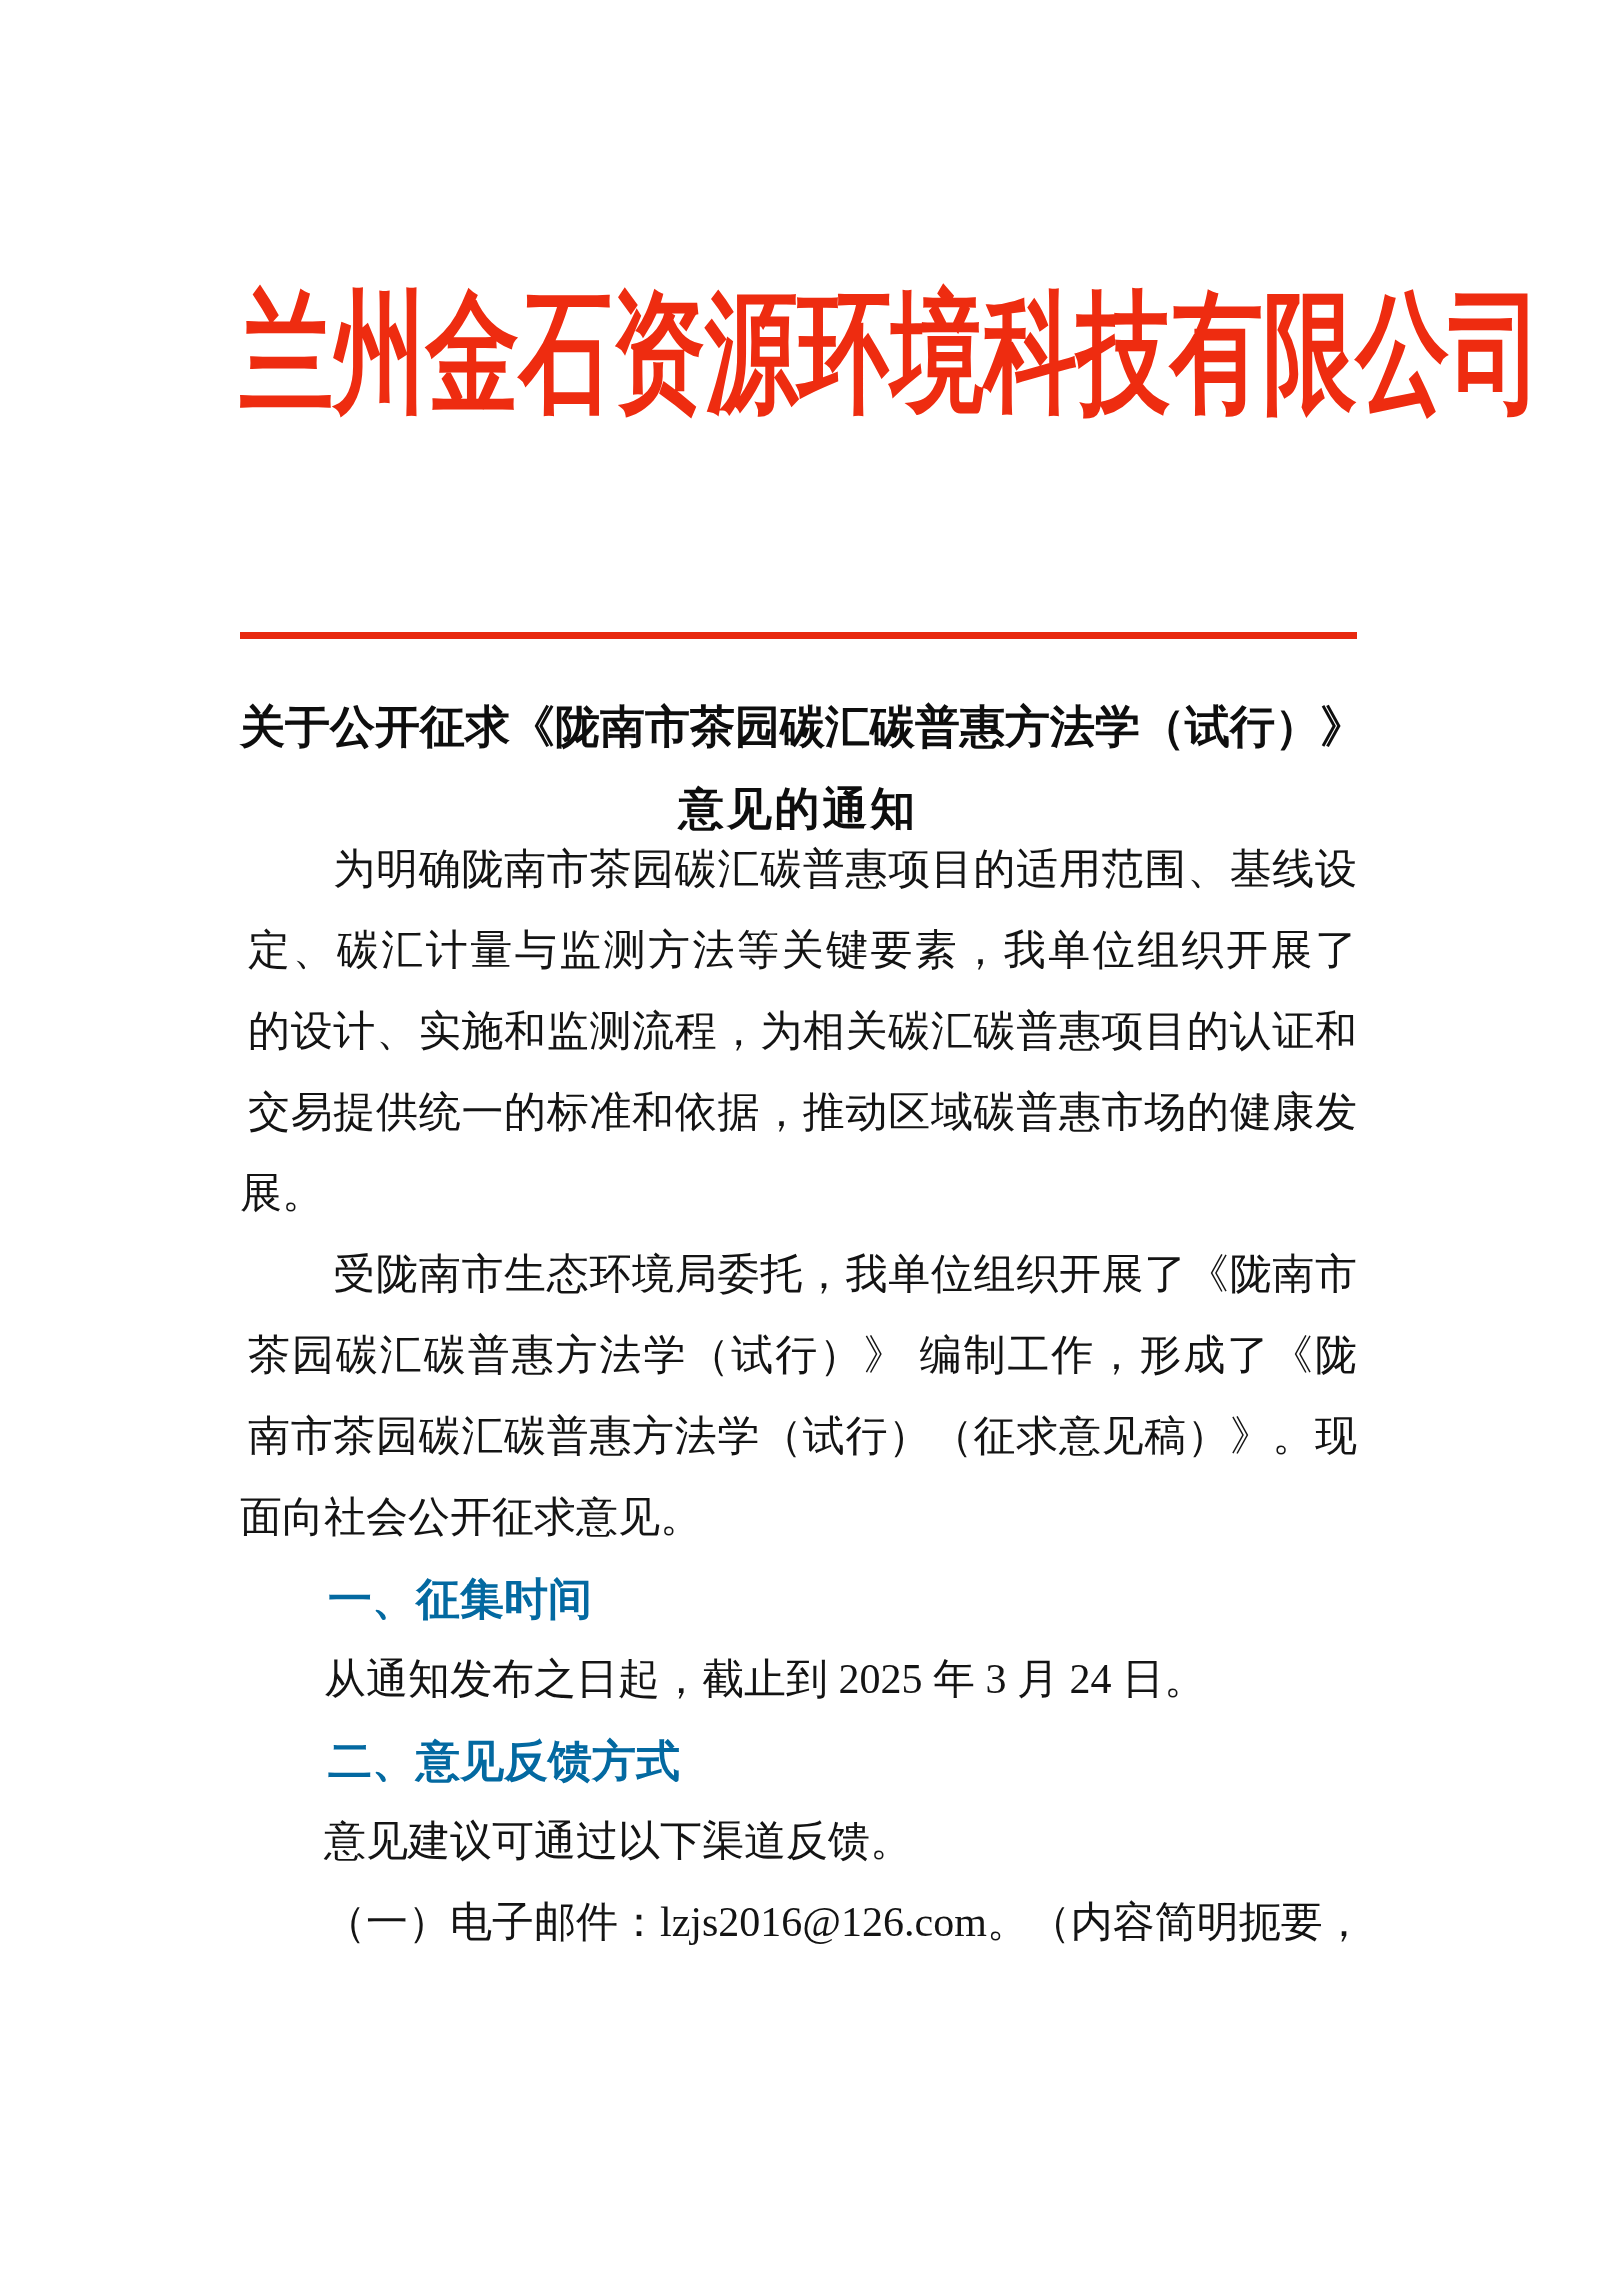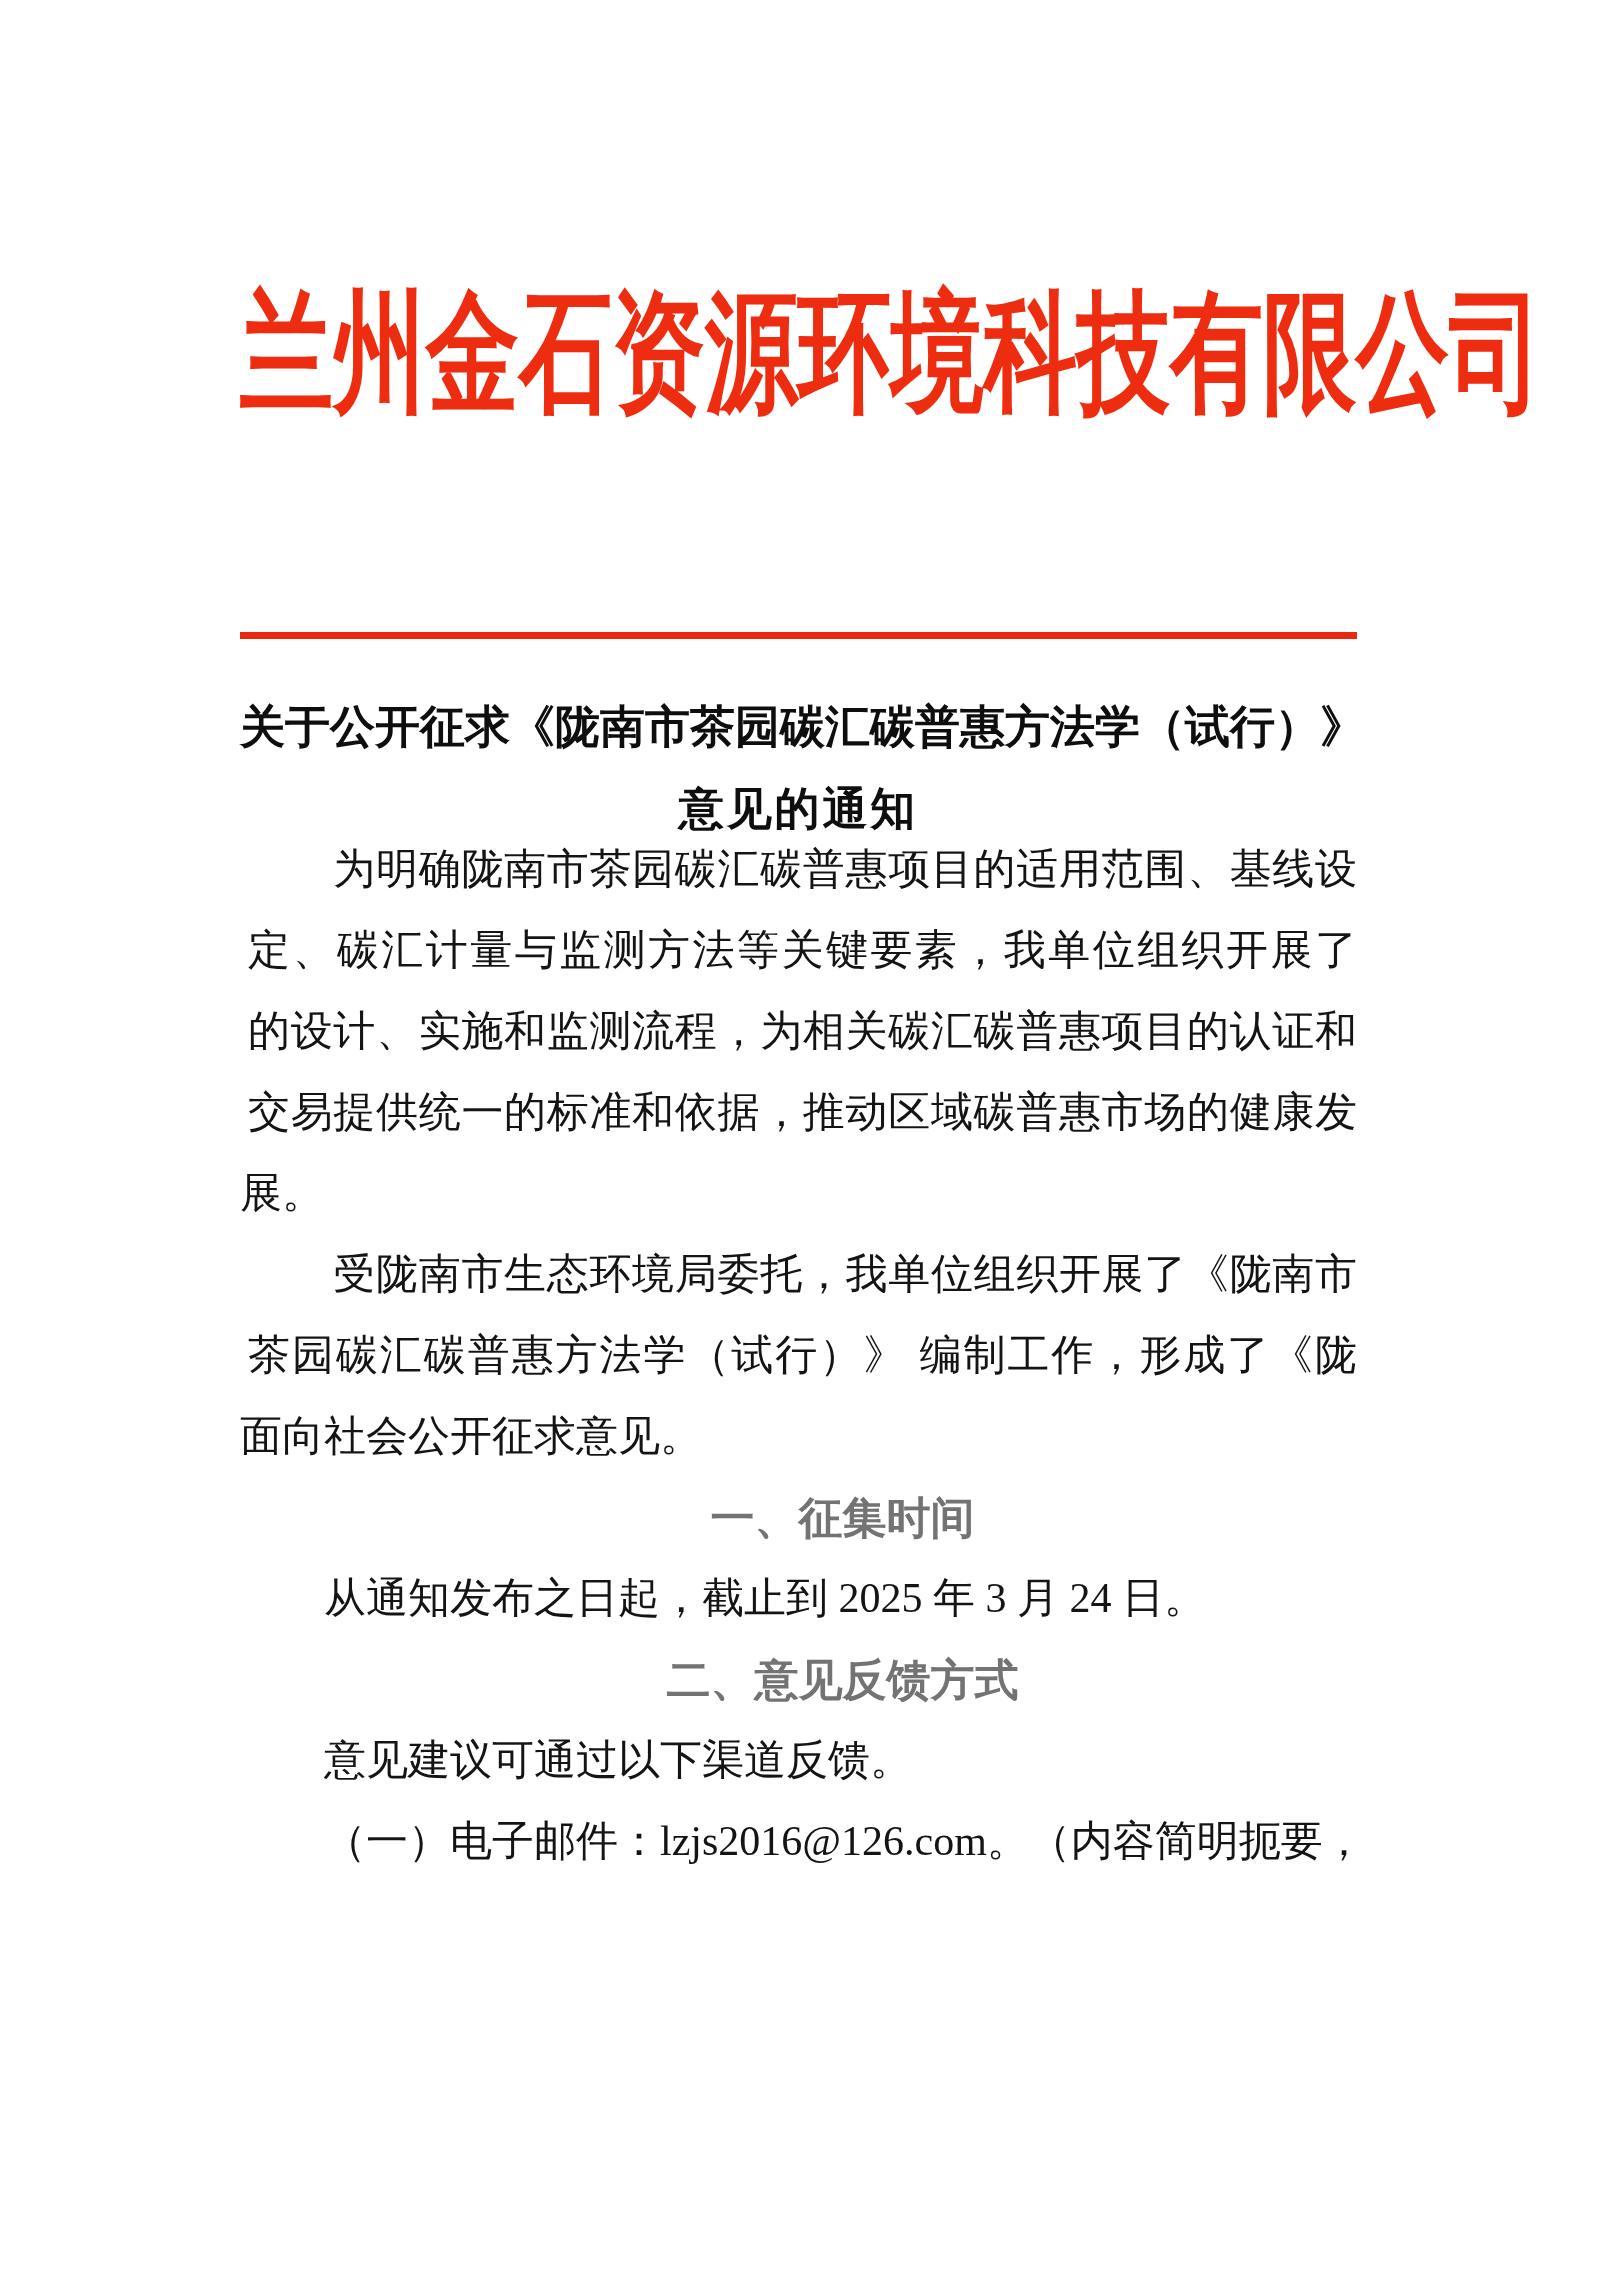--- a/index.html
+++ b/index.html
@@ -80,22 +80,21 @@
     text-justify: inter-character;
     margin-left: 8px;
   }
   .l {
     text-align: left;
   }
   .h {
     font-family: "Liberation Sans", sans-serif;
     font-weight: bold;
     font-size: 44px;
-    color: #737373;
-    text-align: center;
+    color: #0369a1;
   }
   .nowrap {
     white-space: nowrap;
   }
 </style>
 </head>
 <body>
 
 <div class="page">
 
@@ -109,20 +108,21 @@
   </div>
 
   <div class="doc-body">
     <div class="line j">　　为明确陇南市茶园碳汇碳普惠项目的适用范围、基线设</div>
     <div class="line j">定、碳汇计量与监测方法等关键要素，我单位组织开展了</div>
     <div class="line j">的设计、实施和监测流程，为相关碳汇碳普惠项目的认证和</div>
     <div class="line j">交易提供统一的标准和依据，推动区域碳普惠市场的健康发</div>
     <div class="line l">展。</div>
     <div class="line j">　　受陇南市生态环境局委托，我单位组织开展了《陇南市</div>
     <div class="line j">茶园碳汇碳普惠方法学（试行）》 编制工作，形成了《陇</div>
+    <div class="line j">南市茶园碳汇碳普惠方法学（试行）（征求意见稿）》。现</div>
     <div class="line l">面向社会公开征求意见。</div>
     <div class="line l h">　　一、征集时间</div>
     <div class="line l">　　从通知发布之日起，截止到 2025 年 3 月 24 日。</div>
     <div class="line l h">　　二、意见反馈方式</div>
     <div class="line l">　　意见建议可通过以下渠道反馈。</div>
     <div class="line l nowrap">　　（一）电子邮件：lzjs2016@126.com。（内容简明扼要，</div>
   </div>
 
 </div>
 

